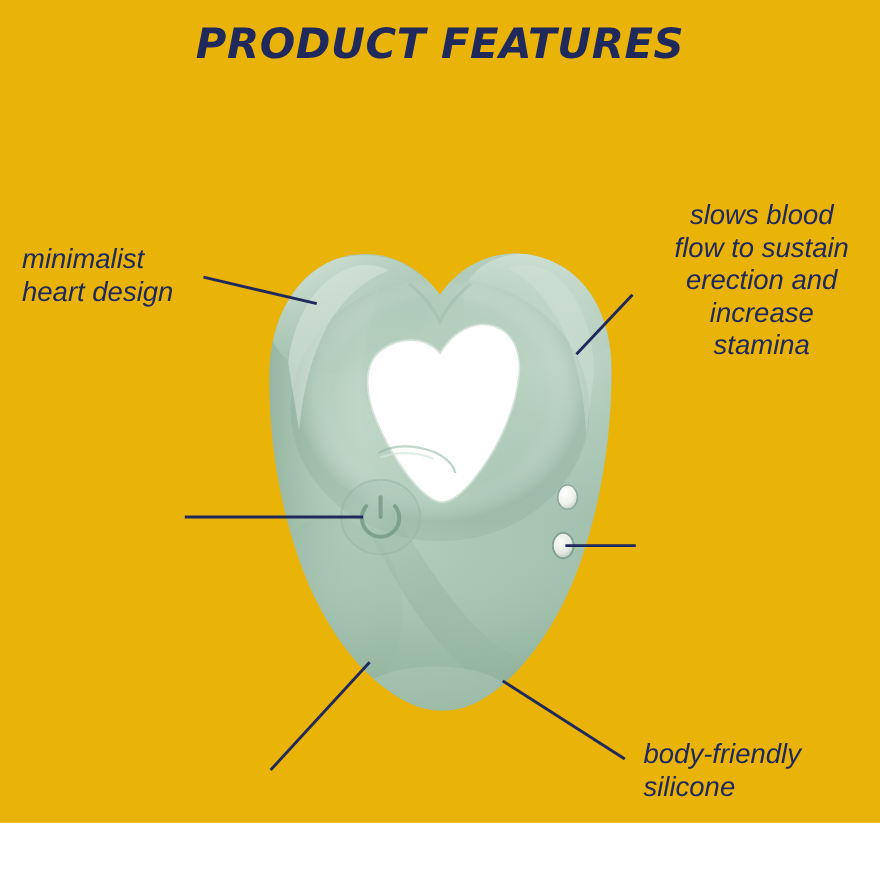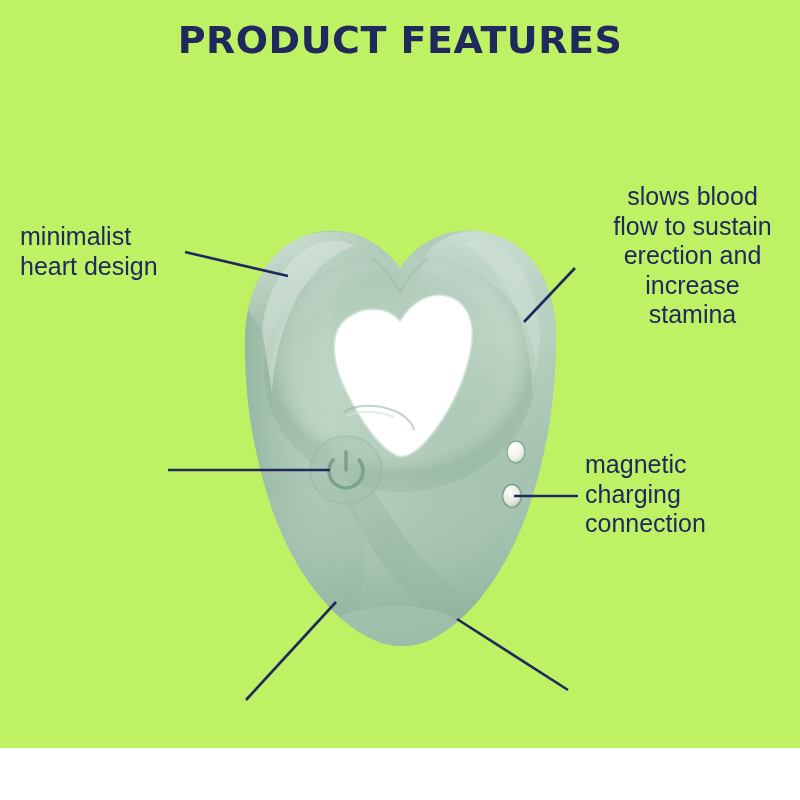--- a/index.html
+++ b/index.html
@@ -2,21 +2,21 @@
 <html><head>
 <meta charset="utf-8">
 <style>
   html,body{margin:0;padding:0;}
   body{
     width:800px;height:800px;
     background:#ffffff;
     font-family:"Liberation Sans", sans-serif;
     overflow:hidden;
   }
-  #page{position:relative;width:800px;height:748px;background:#bef264;}
+  #page{position:relative;width:800px;height:748px;background:#eab308;font-style:italic;}
 
   .title{
     position:absolute;
     left:0;top:18px;width:800px;
     text-align:center;
     font-size:38px;
     font-weight:bold;
     letter-spacing:0.5px;
     color:#20295c;
     font-family:"DejaVu Sans", sans-serif;
@@ -220,18 +220,17 @@
 heart design</div>
 
 
 
   <div class="callout right" id="c-slows">slows blood
 flow to sustain
 erection and
 increase
 stamina</div>
 
-  <div class="callout right" id="c-magnetic">magnetic
-charging
-connection</div>
-
+
+  <div class="callout right" id="c-body">body-friendly
+silicone</div>
 
 </div>
 
 </body></html>

